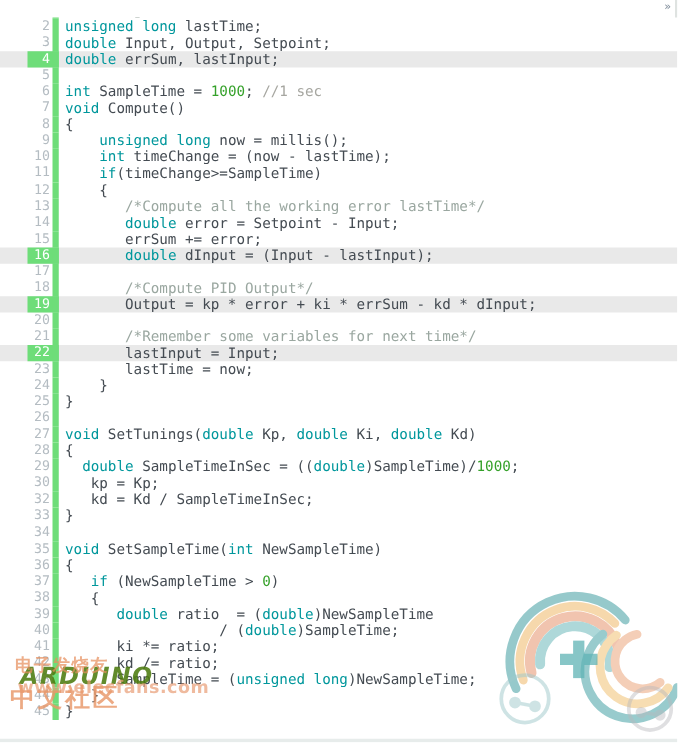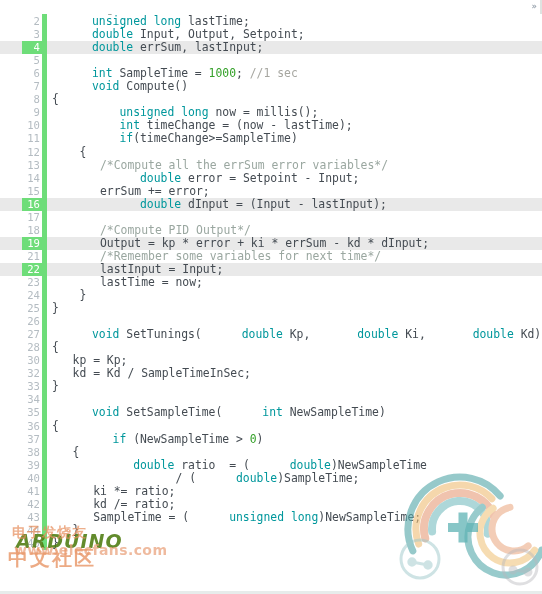--- a/index.html
+++ b/index.html
@@ -97,21 +97,21 @@
     position: absolute;
     left: 52px; top: 0;
     height: 13.05px;
     line-height: 13.05px;
     z-index: 3;
     color: #444b52;
     font-size: 11.4px;
   }
 
   
-  .kw   { color: #00979c; margin-left: 40px; }          
+  .kw   { color: #00979c; }          
   .num  { color: #35a12a; text-align: center; }          
   .cmt  { color: #9aa7a0; }          
   .cmt2 { color: #a6a6a0; }          
   .pl   { color: #444b52; }          
 
   
   #watermark {
     position: absolute;
     right: -6px; bottom: 2px;
     width: 150px; height: 125px;
@@ -188,35 +188,37 @@
       <div class="line"><div class="gutterbar"></div><div class="ln">3</div><div class="code"><span class="kw">double</span><span class="pl"> Input, Output, Setpoint;</span></div></div>
       <div class="line hl"><div class="gutterblock"></div><div class="gutterbar"></div><div class="ln">4</div><div class="code"><span class="kw">double</span><span class="pl"> errSum, lastInput;</span></div></div>
       <div class="line"><div class="gutterbar"></div><div class="ln">5</div></div>
       <div class="line"><div class="gutterbar"></div><div class="ln">6</div><div class="code"><span class="kw">int</span><span class="pl"> SampleTime = </span><span class="num">1000</span><span class="pl">; </span><span class="cmt2">//1 sec</span></div></div>
       <div class="line"><div class="gutterbar"></div><div class="ln">7</div><div class="code"><span class="kw">void</span><span class="pl"> Compute()</span></div></div>
       <div class="line"><div class="gutterbar"></div><div class="ln">8</div><div class="code"><span class="pl">{</span></div></div>
       <div class="line"><div class="gutterbar"></div><div class="ln">9</div><div class="code"><span class="pl">    </span><span class="kw">unsigned long</span><span class="pl"> now = millis();</span></div></div>
       <div class="line"><div class="gutterbar"></div><div class="ln">10</div><div class="code"><span class="pl">    </span><span class="kw">int</span><span class="pl"> timeChange = (now - lastTime);</span></div></div>
       <div class="line"><div class="gutterbar"></div><div class="ln">11</div><div class="code"><span class="pl">    </span><span class="kw">if</span><span class="pl">(timeChange&gt;=SampleTime)</span></div></div>
       <div class="line"><div class="gutterbar"></div><div class="ln">12</div><div class="code"><span class="pl">    {</span></div></div>
-      <div class="line"><div class="gutterbar"></div><div class="ln">13</div><div class="code"><span class="pl">       </span><span class="cmt">/*Compute all the errSum error variables*/</span></div></div>
+      <div class="line"><div class="gutterbar"></div><div class="ln">13</div><div class="code"><span class="pl">       </span><span class="cmt">/*Compute all the working error lastTime*/</span></div></div>
       <div class="line"><div class="gutterbar"></div><div class="ln">14</div><div class="code"><span class="pl">       </span><span class="kw">double</span><span class="pl"> error = Setpoint - Input;</span></div></div>
       <div class="line"><div class="gutterbar"></div><div class="ln">15</div><div class="code"><span class="pl">       errSum += error;</span></div></div>
       <div class="line hl"><div class="gutterblock"></div><div class="gutterbar"></div><div class="ln">16</div><div class="code"><span class="pl">       </span><span class="kw">double</span><span class="pl"> dInput = (Input - lastInput);</span></div></div>
       <div class="line"><div class="gutterbar"></div><div class="ln">17</div><div class="code"><span class="pl"></span></div></div>
       <div class="line"><div class="gutterbar"></div><div class="ln">18</div><div class="code"><span class="pl">       </span><span class="cmt">/*Compute PID Output*/</span></div></div>
       <div class="line hl"><div class="gutterblock"></div><div class="gutterbar"></div><div class="ln">19</div><div class="code"><span class="pl">       Output = kp * error + ki * errSum - kd * dInput;</span></div></div>
+      <div class="line"><div class="gutterbar"></div><div class="ln">20</div><div class="code"><span class="pl"></span></div></div>
       <div class="line"><div class="gutterbar"></div><div class="ln">21</div><div class="code"><span class="pl">       </span><span class="cmt">/*Remember some variables for next time*/</span></div></div>
       <div class="line hl"><div class="gutterblock"></div><div class="gutterbar"></div><div class="ln">22</div><div class="code"><span class="pl">       lastInput = Input;</span></div></div>
       <div class="line"><div class="gutterbar"></div><div class="ln">23</div><div class="code"><span class="pl">       lastTime = now;</span></div></div>
       <div class="line"><div class="gutterbar"></div><div class="ln">24</div><div class="code"><span class="pl">    }</span></div></div>
       <div class="line"><div class="gutterbar"></div><div class="ln">25</div><div class="code"><span class="pl">}</span></div></div>
       <div class="line"><div class="gutterbar"></div><div class="ln">26</div><div class="code"><span class="pl"></span></div></div>
       <div class="line"><div class="gutterbar"></div><div class="ln">27</div><div class="code"><span class="kw">void</span><span class="pl"> SetTunings(</span><span class="kw">double</span><span class="pl"> Kp, </span><span class="kw">double</span><span class="pl"> Ki, </span><span class="kw">double</span><span class="pl"> Kd)</span></div></div>
       <div class="line"><div class="gutterbar"></div><div class="ln">28</div><div class="code"><span class="pl">{</span></div></div>
+      <div class="line"><div class="gutterbar"></div><div class="ln">29</div><div class="code"><span class="pl">  </span><span class="kw">double</span><span class="pl"> SampleTimeInSec = ((</span><span class="kw">double</span><span class="pl">)SampleTime)/</span><span class="num">1000</span><span class="pl">;</span></div></div>
       <div class="line"><div class="gutterbar"></div><div class="ln">30</div><div class="code"><span class="pl">   kp = Kp;</span></div></div>
       <div class="line"><div class="gutterbar"></div><div class="ln">32</div><div class="code"><span class="pl">   kd = Kd / SampleTimeInSec;</span></div></div>
       <div class="line"><div class="gutterbar"></div><div class="ln">33</div><div class="code"><span class="pl">}</span></div></div>
       <div class="line"><div class="gutterbar"></div><div class="ln">34</div><div class="code"><span class="pl"></span></div></div>
       <div class="line"><div class="gutterbar"></div><div class="ln">35</div><div class="code"><span class="kw">void</span><span class="pl"> SetSampleTime(</span><span class="kw">int</span><span class="pl"> NewSampleTime)</span></div></div>
       <div class="line"><div class="gutterbar"></div><div class="ln">36</div><div class="code"><span class="pl">{</span></div></div>
       <div class="line"><div class="gutterbar"></div><div class="ln">37</div><div class="code"><span class="pl">   </span><span class="kw">if</span><span class="pl"> (NewSampleTime &gt; </span><span class="num">0</span><span class="pl">)</span></div></div>
       <div class="line"><div class="gutterbar"></div><div class="ln">38</div><div class="code"><span class="pl">   {</span></div></div>
       <div class="line"><div class="gutterbar"></div><div class="ln">39</div><div class="code"><span class="pl">      </span><span class="kw">double</span><span class="pl"> ratio  = (</span><span class="kw">double</span><span class="pl">)NewSampleTime</span></div></div>
       <div class="line"><div class="gutterbar"></div><div class="ln">40</div><div class="code"><span class="pl">                  / (</span><span class="kw">double</span><span class="pl">)SampleTime;</span></div></div>

